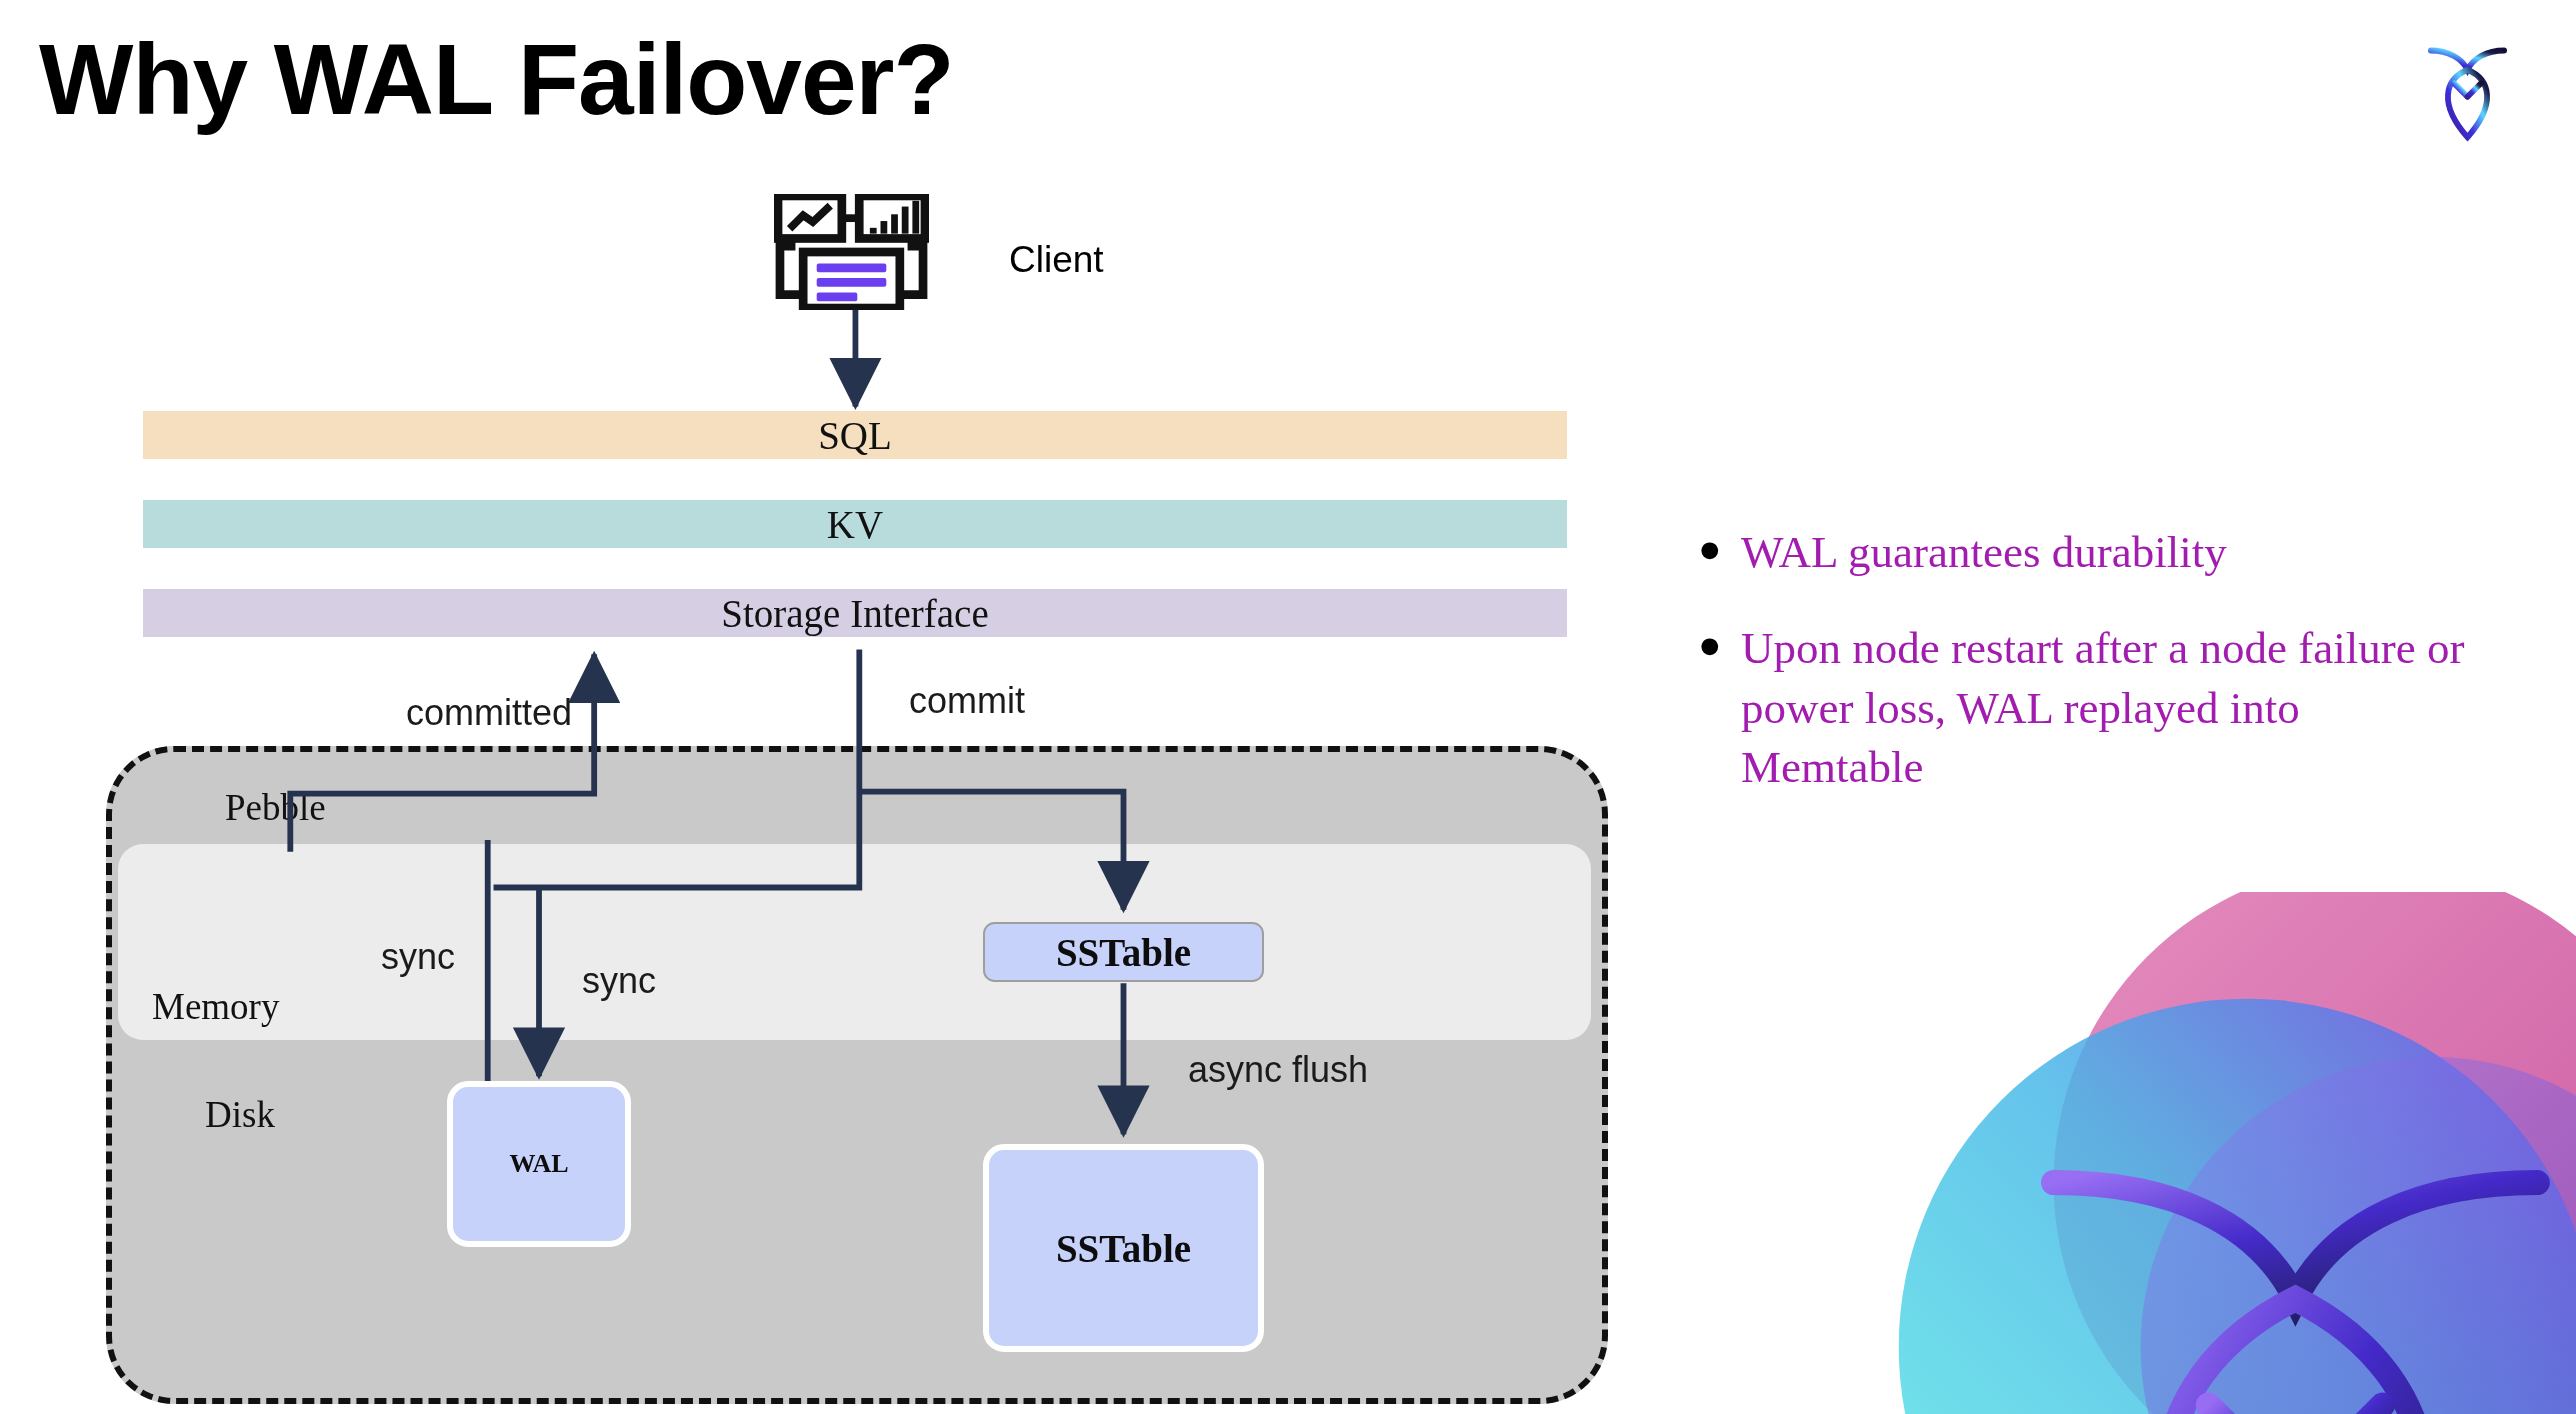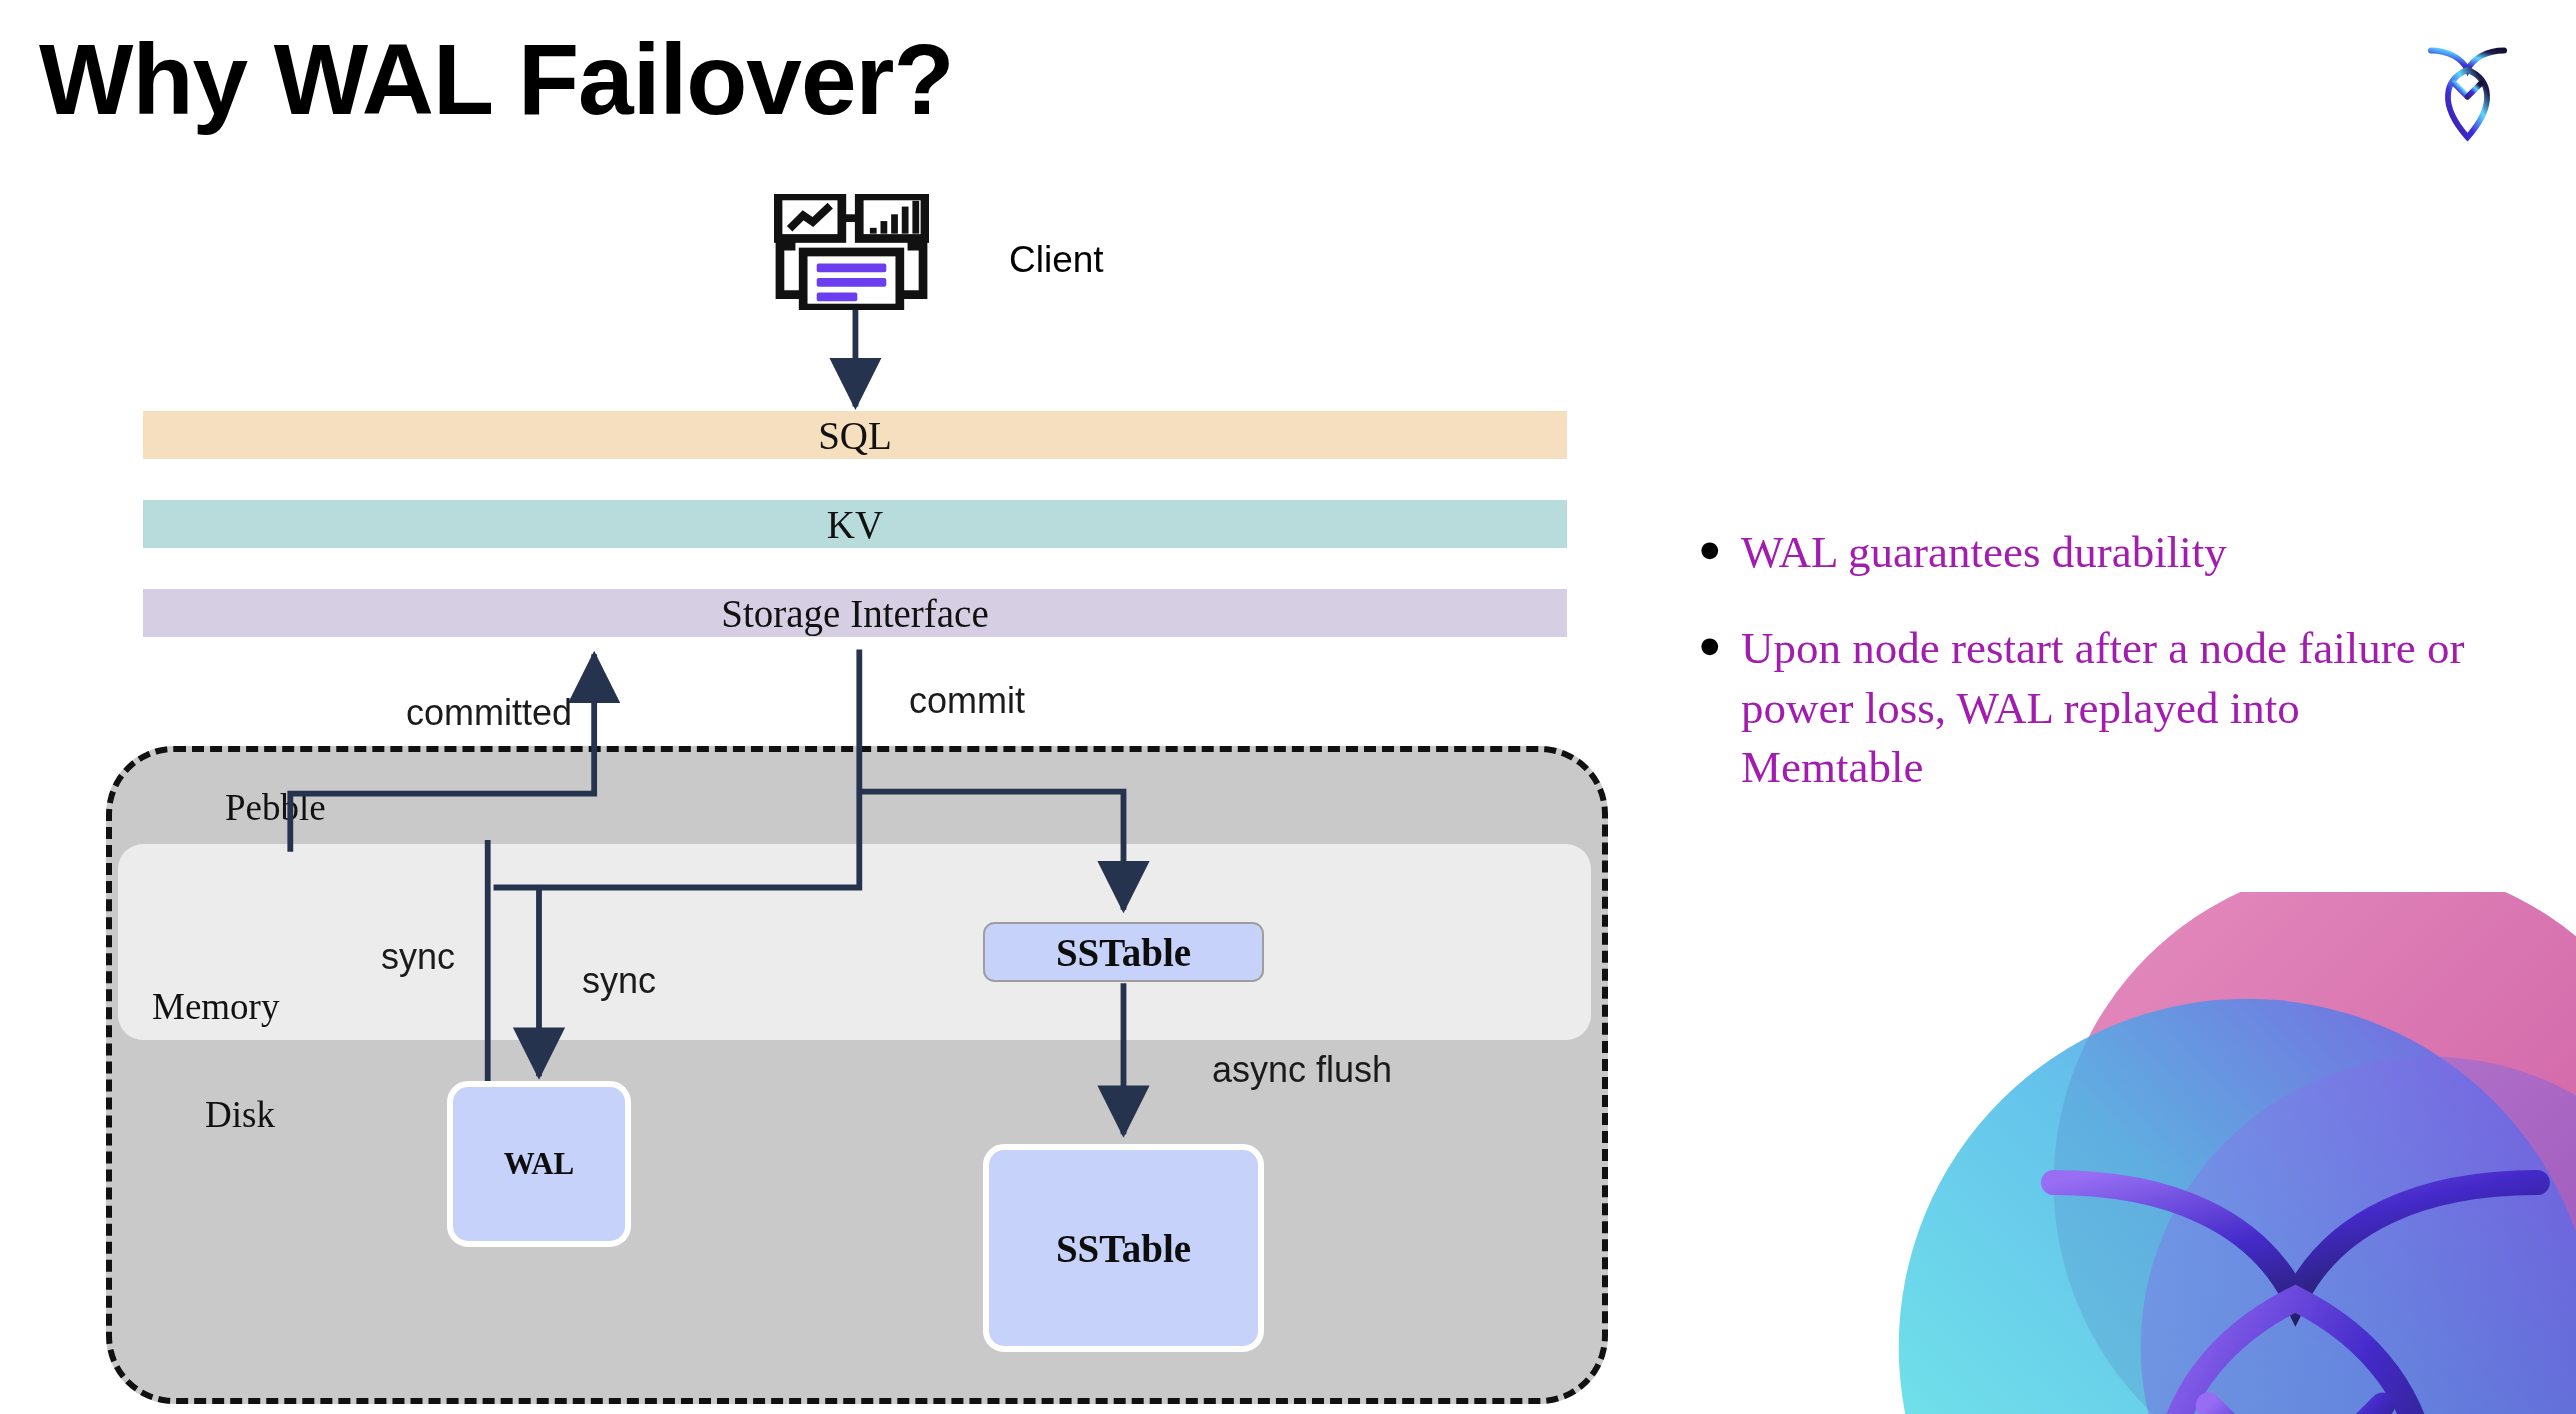--- a/index.html
+++ b/index.html
@@ -53,34 +53,34 @@
   
   .node-box{
     position:absolute;background:#c7d2fb;
     display:flex;align-items:center;justify-content:center;
     font-family:"Liberation Serif",serif;font-weight:bold;color:#0d0d0d;
     box-sizing:border-box;
   }
   #node-memtable{left:983px;top:922px;width:281px;height:60px;border-radius:11.6px;
       border:2.9px solid #9e9e9e;font-size:39px;}
   #node-wal{left:447px;top:1081px;width:184px;height:166px;border-radius:21px;
-      border:6.8px solid #fff;font-size:31px;}
+      border:6.8px solid #fff;font-size:26px;}
   #node-sstable{left:983px;top:1144px;width:281px;height:208px;border-radius:21px;
       border:6.8px solid #fff;font-size:39px;}
 
   
   .edge-label{
     position:absolute;font-family:"Liberation Sans",sans-serif;
     font-size:36px;color:#1b1b1b;white-space:nowrap;
   }
   #label-committed{left:406px;top:692px;}
   #label-commit{left:909px;top:680px;}
   #label-sync-left{left:381px;top:936px;}
   #label-sync-right{left:582px;top:960px;}
-  #label-async-flush{left:1188px;top:1049px;margin-left:24px;}
+  #label-async-flush{left:1188px;top:1049px;}
 
   
   #edge-layer{position:absolute;left:0;top:0;width:2576px;height:1415px;}
 
   
   #bullet-list{position:absolute;left:1698px;top:523px;width:794px;}
   .bullet-row{display:flex;margin-bottom:37px;}
   .bullet-dot{
     width:43px;flex:0 0 43px;font-size:39px;line-height:1.32;color:#000;
   }

